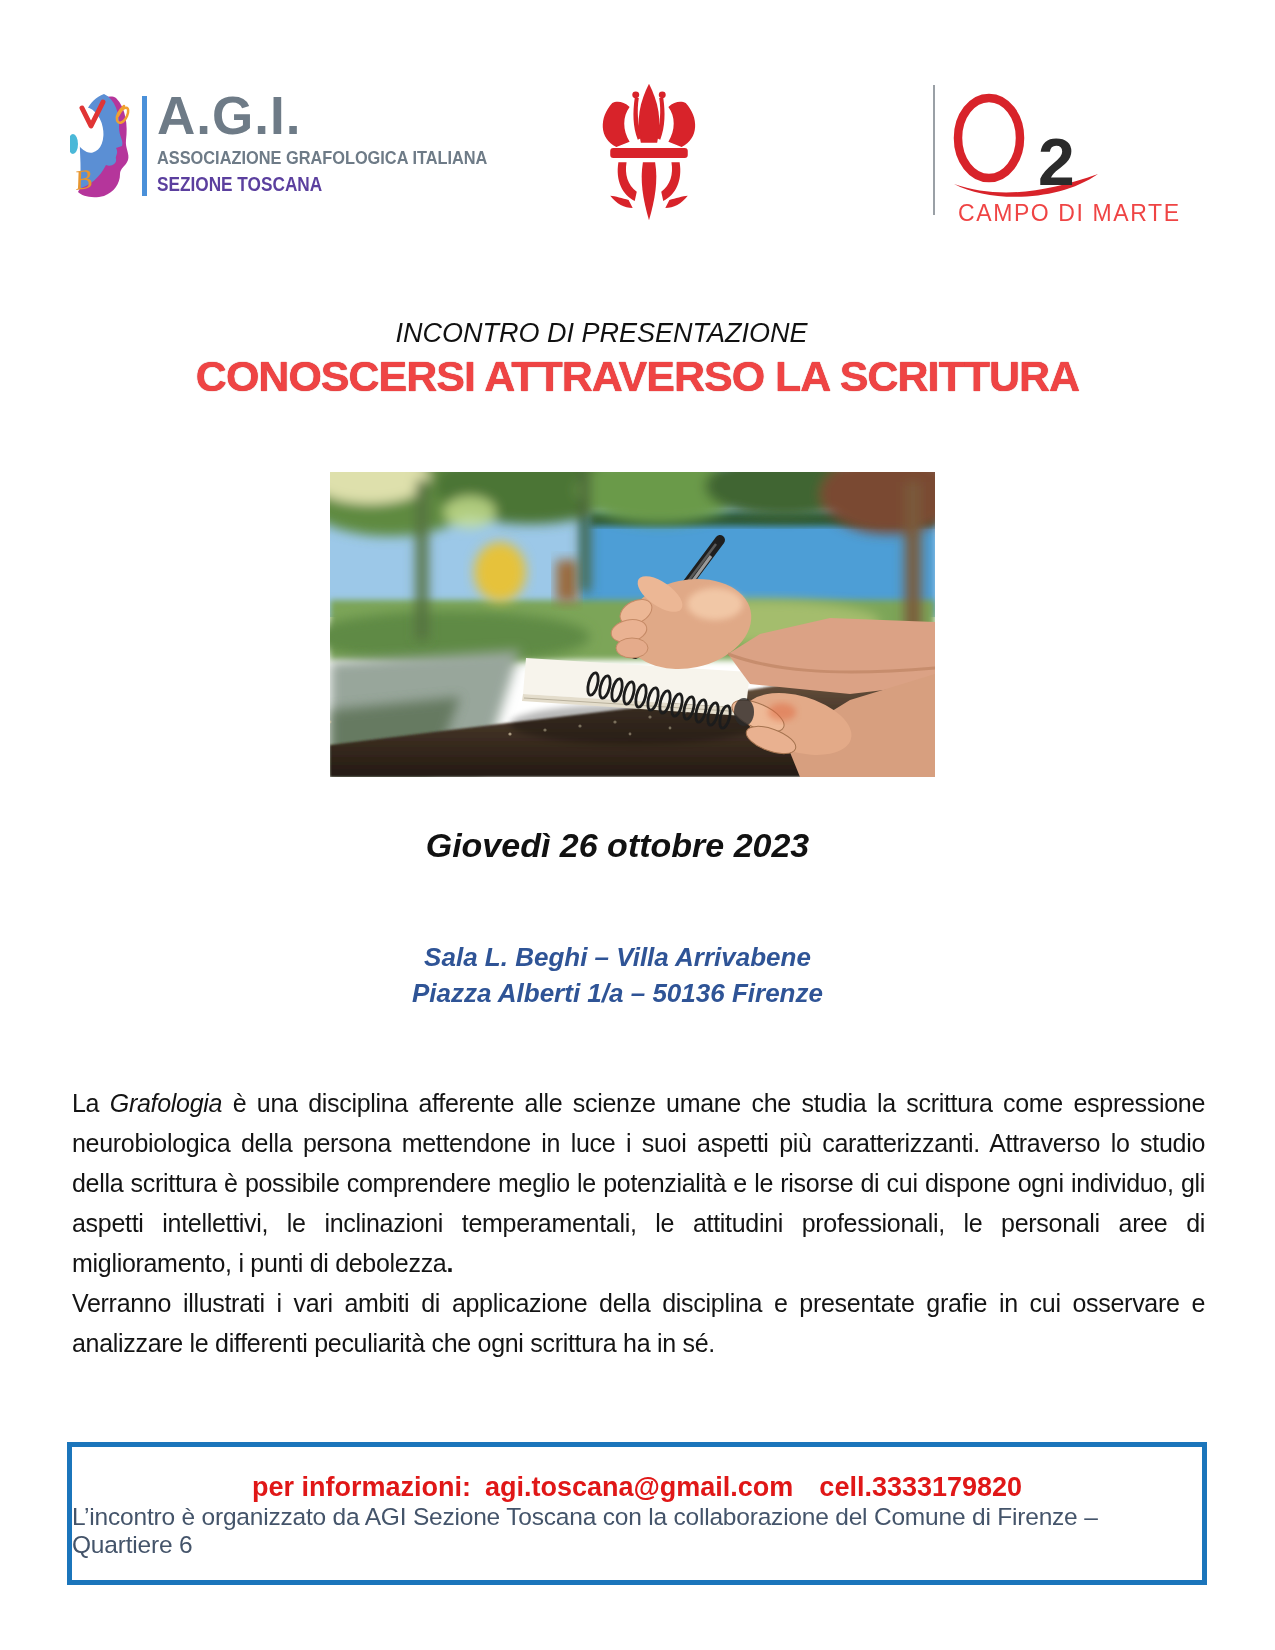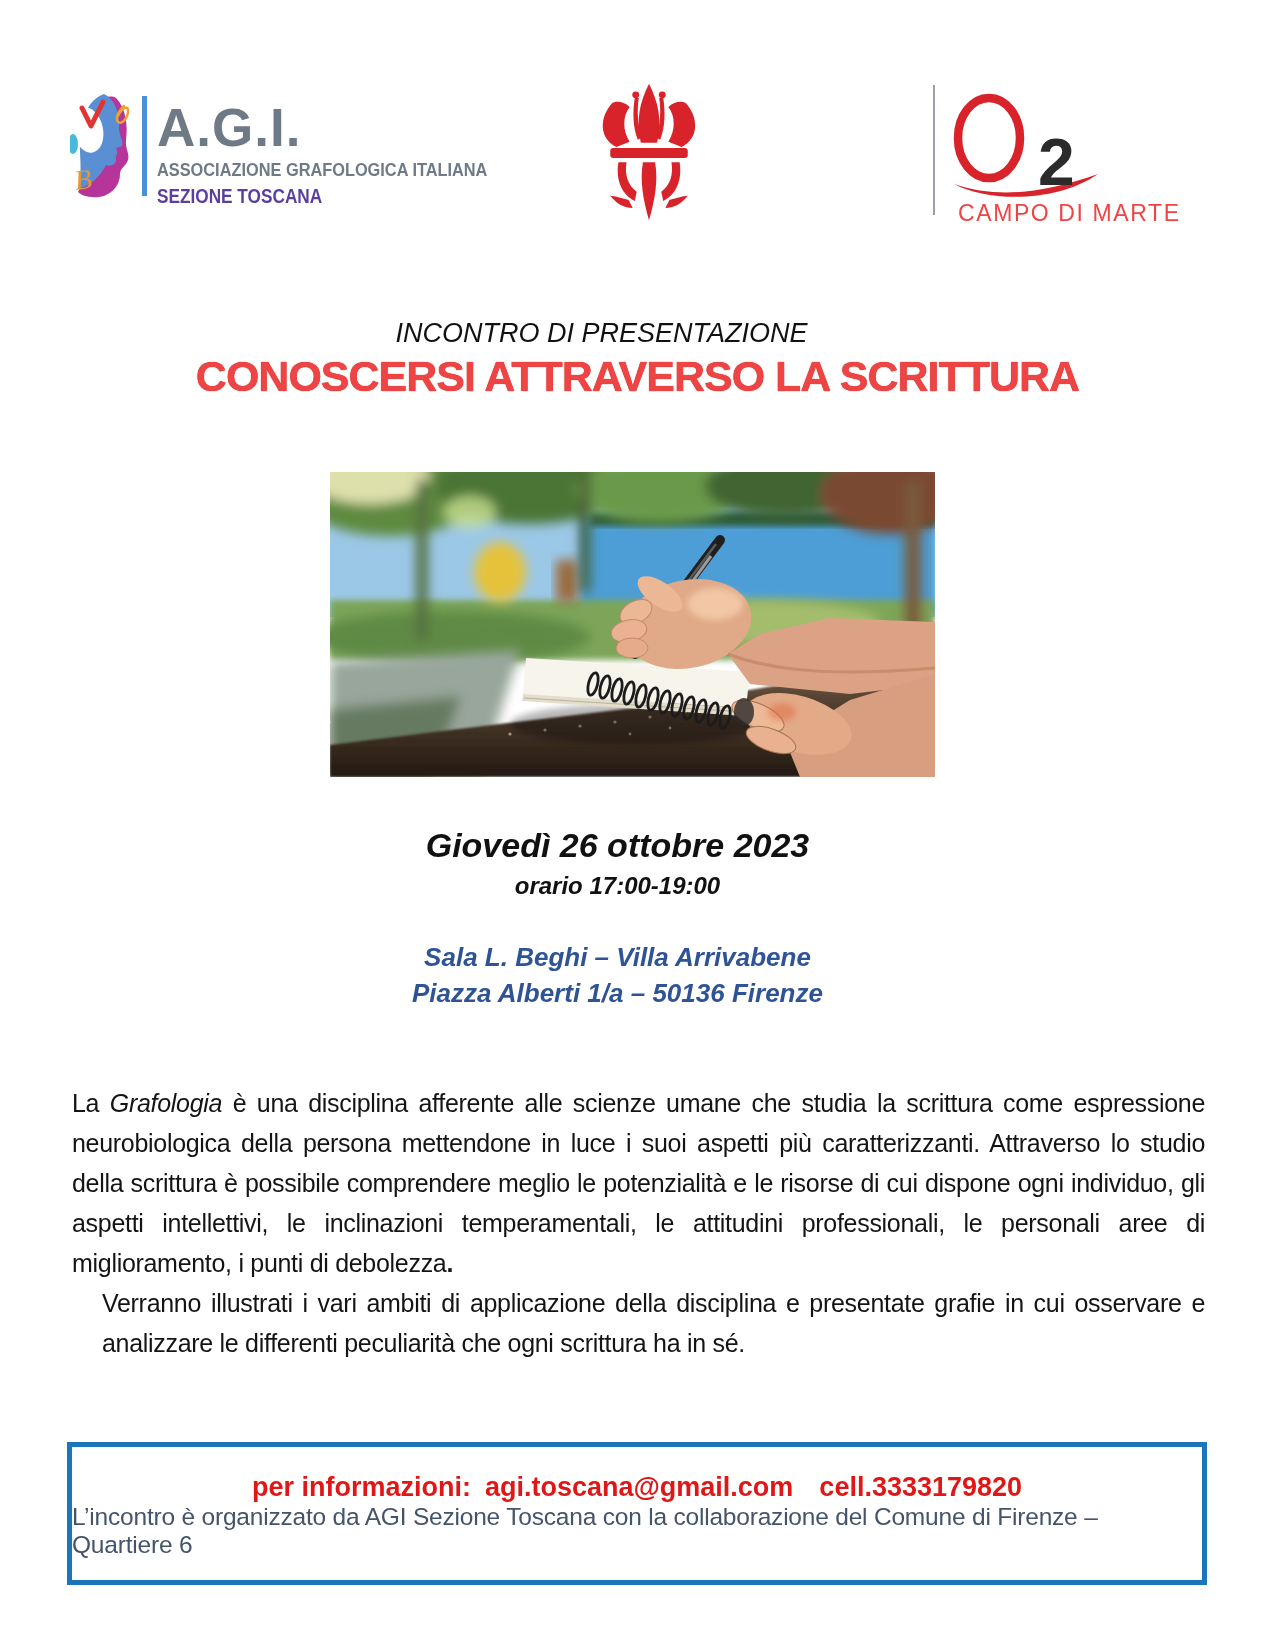--- a/index.html
+++ b/index.html
@@ -4,21 +4,21 @@
 <style>
   * { margin:0; padding:0; box-sizing:border-box; }
   html,body { width:1275px; height:1650px; background:#ffffff; }
   body { font-family:"Liberation Sans", sans-serif; position:relative; overflow:hidden; }
   .page { position:absolute; inset:0; background:#fff; }
 
   
   .agi-logo { position:absolute; left:70px; top:92px; display:flex; align-items:flex-start; }
   .agi-faces { width:68px; height:108px; }
   .agi-bar { width:5px; height:100px; background:#4a90d9; margin:4px 10px 0 4px; }
-  .agi-text { padding-top:0;margin-top:12px; }
+  .agi-text { padding-top:0; }
   .agi-acronym { font-size:53px; font-weight:bold; color:#6e7b87; line-height:0.92; letter-spacing:1px; }
   .agi-name { display:inline-block; font-size:19px; font-weight:bold; color:#6e7b87; letter-spacing:0;
               transform:scaleX(.86); transform-origin:left; margin-top:6px; white-space:nowrap; }
   .agi-section { display:inline-block; font-size:21px; font-weight:bold; color:#5b3f9e;
               transform:scaleX(.82); transform-origin:left; margin-top:3px; white-space:nowrap; }
 
   .fi-logo { position:absolute; left:598px; top:80px; display:flex; }
   .fi-giglio { width:102px; height:146px; }
   .fi-text { margin-left:14px; padding-top:42px; }
   .fi-line1 { font-size:21px; letter-spacing:1px; color:#1d1d1d; }
@@ -49,21 +49,21 @@
   .venue1 { position:absolute; left:0; right:40px; top:942px; text-align:center;
             font-size:26px; font-weight:bold; font-style:italic; color:#2f5496; }
   .venue2 { position:absolute; left:0; right:40px; top:978px; text-align:center;
             font-size:26px; font-weight:bold; font-style:italic; color:#2f5496; }
 
   
   .body-text { position:absolute; left:72px; width:1133px; top:1083px; color:#141414;
             font-size:25px; line-height:40px; text-align:justify; letter-spacing:-0.3px; }
   .body-text .b { font-weight:bold; }
   .body-text .bi { font-weight:normal; font-style:italic; }
-  .body-text p + p { margin-top:0;margin-left:30px; }
+  .body-text p + p { margin-top:0; }
 
   
   .info-box { position:absolute; left:67px; top:1442px; width:1140px; height:143px;
             border:5px solid #1b75bb; display:flex; flex-direction:column; justify-content:center;
             align-items:center; padding-top:4px; }
   .info-line { display:flex; align-items:baseline; font-size:27px; font-weight:bold; color:#e01717; }
   .info-line .gap1 { width:14px; } .info-line .gap2 { width:26px; }
   .organizer { font-size:24.5px; color:#44546a; letter-spacing:-0.2px; }
 </style>
 </head>
@@ -229,21 +229,20 @@
         <ellipse cx="468" cy="252" rx="55" ry="28" transform="rotate(16 468 252)" fill="#e3aa88"></ellipse>
         <ellipse cx="428" cy="244" rx="28" ry="12" transform="rotate(24 428 244)" fill="#eeb997" stroke="#a5734f" stroke-width="1"></ellipse>
         <ellipse cx="441" cy="268" rx="26" ry="11" transform="rotate(20 441 268)" fill="#e9b190" stroke="#a5734f" stroke-width="1"></ellipse>
         <ellipse cx="414" cy="240" rx="10" ry="14" fill="#2a2a2a" opacity="0.8"></ellipse>
         <ellipse cx="452" cy="240" rx="14" ry="9" fill="#e06840" opacity="0.5" filter="url(#b3)"></ellipse>
       </g>
     </svg>
   </div>
 
   <div class="event-date">Giovedì 26 ottobre 2023</div>
-  <div class="event-time">orario 17:00-19:00</div>
   <div class="venue1">Sala L. Beghi – Villa Arrivabene</div>
   <div class="venue2">Piazza Alberti 1/a – 50136 Firenze</div>
 
   <div class="body-text">
     <p><span>La </span><span class="bi">Grafologia</span><span> è una disciplina afferente alle scienze umane che studia la scrittura come espressione neurobiologica della persona mettendone in luce i suoi aspetti più caratterizzanti. Attraverso lo studio della scrittura è possibile comprendere meglio le potenzialità e le risorse di cui dispone ogni individuo, gli aspetti intellettivi, le inclinazioni temperamentali, le attitudini professionali, le personali aree di miglioramento, i punti di debolezza</span><span class="b">.</span></p>
     <p>Verranno illustrati i vari ambiti di applicazione della disciplina e presentate grafie in cui osservare e analizzare le differenti peculiarità che ogni scrittura ha in sé.</p>
   </div>
 
   <div class="info-box">
     <div class="info-line">

